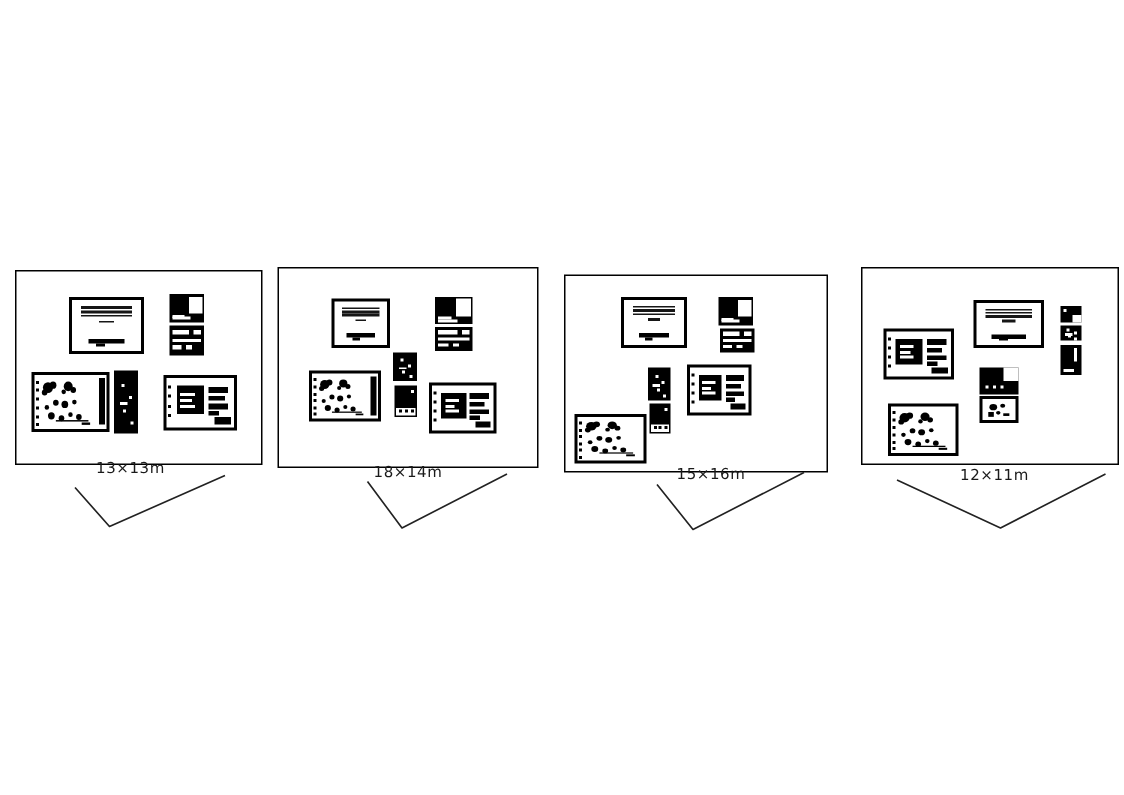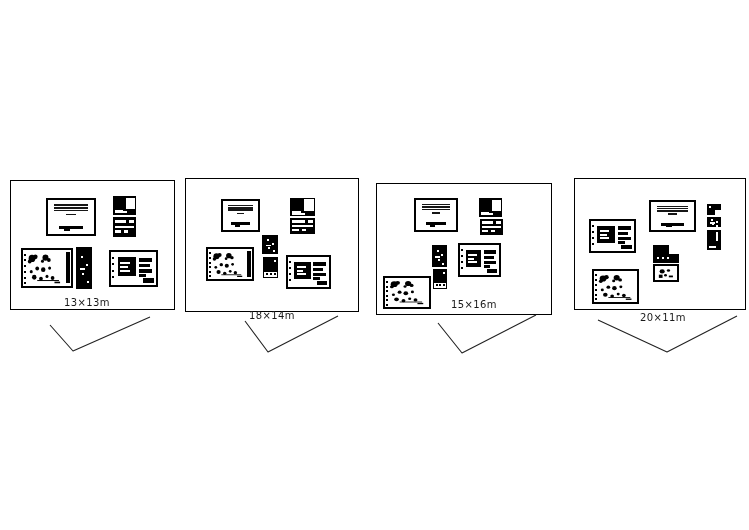--- a/index.html
+++ b/index.html
@@ -355,24 +355,24 @@
               <circle cx="56" cy="61" r="4"></circle>
               <circle cx="71" cy="65" r="5"></circle>
               <rect x="30" y="70" width="58" height="2.5"></rect>
               <rect x="76" y="74" width="15" height="4"></rect>
             </g>
           </svg>
         </div>
       </div>
     </div>
 
-  <span class="size-label" style="left: 87px; top: 298px;">13×13m</span>
+  <span class="size-label" style="left: 87px; top: 308px;">13×13m</span>
   <span class="size-label" style="left: 272px; top: 311px;">18×14m</span>
-  <span class="size-label" style="left: 474px; top: 300px;">15×16m</span>
-  <span class="size-label" style="left: 663px; top: 313px;">20×11m</span>
+  <span class="size-label" style="left: 474px; top: 312px;">15×16m</span>
+  <span class="size-label" style="left: 663px; top: 313px;">12×11m</span>
 
   <svg class="checks" width="749" height="530" viewBox="0 0 749 530">
       <polyline points="50,325 73,351 150,317" fill="none" stroke="#222222" stroke-width="1.1" stroke-linejoin="round"></polyline>
       <polyline points="245,321 268,352 338,316" fill="none" stroke="#222222" stroke-width="1.1" stroke-linejoin="round"></polyline>
       <polyline points="438,323 462,353 536,315" fill="none" stroke="#222222" stroke-width="1.1" stroke-linejoin="round"></polyline>
       <polyline points="598,320 667,352 737,316" fill="none" stroke="#222222" stroke-width="1.1" stroke-linejoin="round"></polyline>
     </svg>
 </div>
 
 </body></html>

